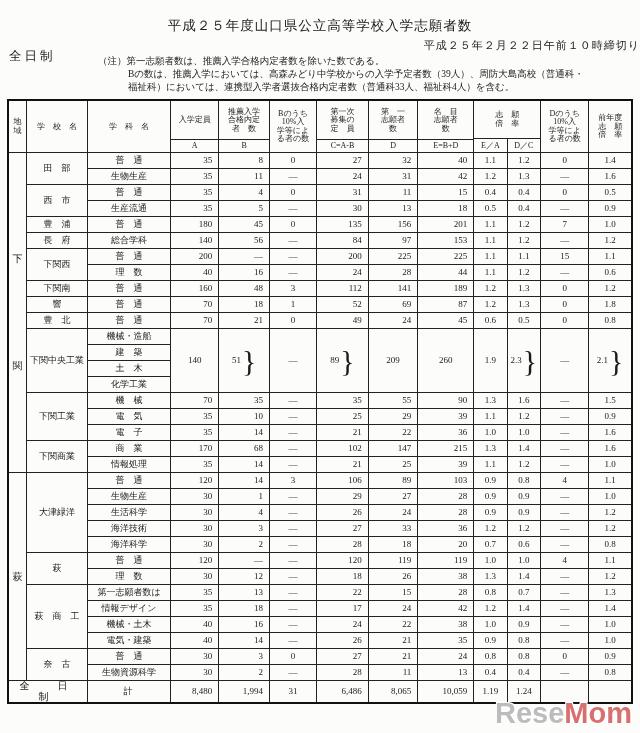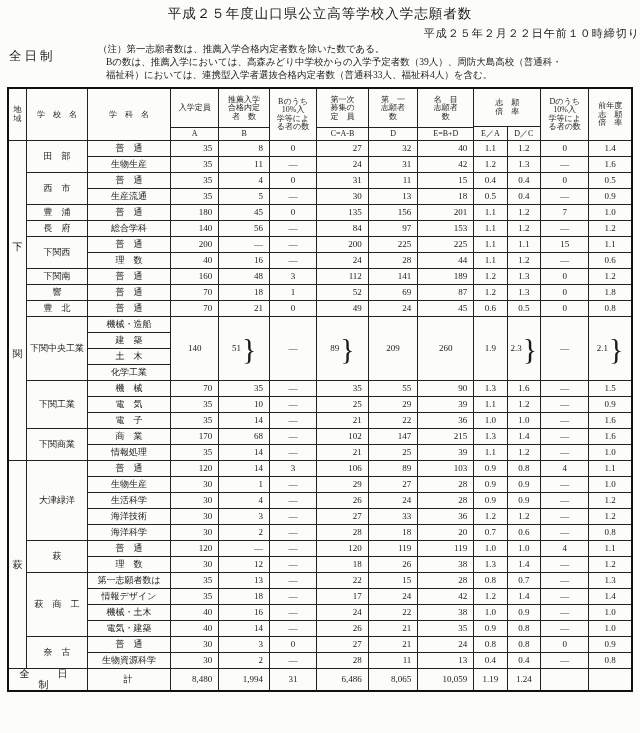--- a/index.html
+++ b/index.html
@@ -1,22 +1,22 @@
 <!DOCTYPE html>
 <html><head>
 <meta charset="utf-8">
 <style>
   *{box-sizing:border-box;margin:0;padding:0;}
   html,body{background:#e8e8e8;}
   body{width:640px;font-family:"Liberation Serif",serif;color:#1a1a1a;}
   .page{position:relative;width:640px;height:733px;background:#fcfcfb;overflow:hidden;}
-  .doc-title{text-align:center;font-size:13.5px;padding-top:5px;letter-spacing:1px;}
+  .doc-title{text-align:center;font-size:13.5px;padding-top:17px;letter-spacing:1px;}
   .deadline{text-align:right;font-size:11px;margin-top:3px;letter-spacing:1px;}
   .notes{margin:2px 0 0 98px;font-size:9.5px;line-height:1.38;}
-  .note-ind{margin-left:8px;}
+  .note-ind{margin-left:30px;}
   .section-label{position:absolute;left:9px;top:48px;font-size:12.5px;letter-spacing:3px;}
   table{border-collapse:collapse;table-layout:fixed;width:626px;margin:5px 0 0 7px;font-size:9px;border:2px solid #111;}
   th,td{border:1px solid #222;height:16px;padding:0;font-weight:normal;text-align:center;vertical-align:middle;line-height:1.05;overflow:hidden;}
   thead th{font-size:8px;}
   .ht{height:37px;display:flex;align-items:center;justify-content:center;white-space:pre-line;}
   .hfm{height:13px;border-top:1px solid #222;display:flex;align-items:center;justify-content:center;font-size:8px;}
   .hfull{white-space:pre-line;}
   .h2row{height:14px;font-size:8px;}
   .school-cell,.dept-cell{font-size:9px;}
   .col-a,.col-b,.col-c,.col-d,.col-e{text-align:right;padding-right:6px;}
@@ -582,14 +582,15 @@
           <td class="val col-d">8,065</td>
           <td class="val col-e">10,059</td>
           <td class="val col-ea">1.19</td>
           <td class="val col-dc">1.24</td>
           <td class="val col-d10"></td>
           <td class="val col-prev"></td>
         </tr>
       </tbody>
   </table>
 
+  <div class="watermark"><span>Rese</span><span class="wm-red">Mom</span></div>
 
 </div>
 
 </body></html>

